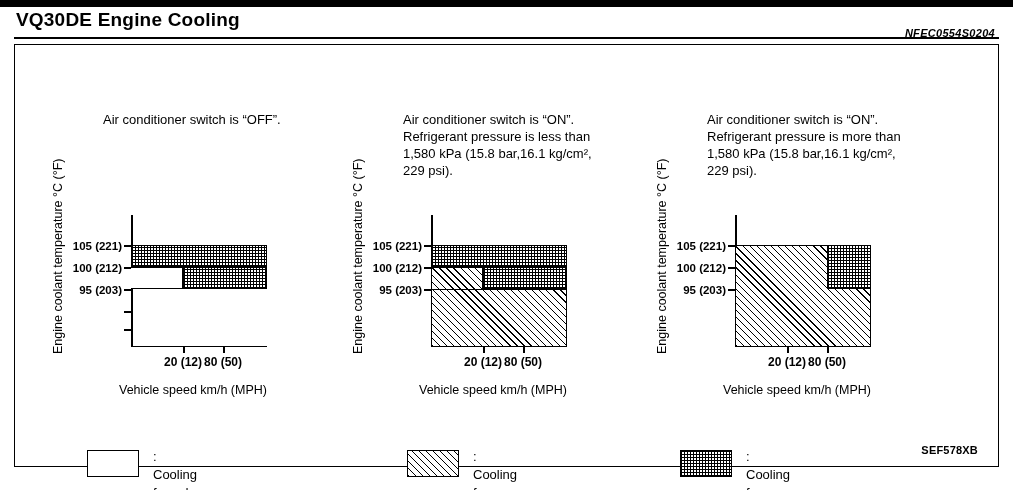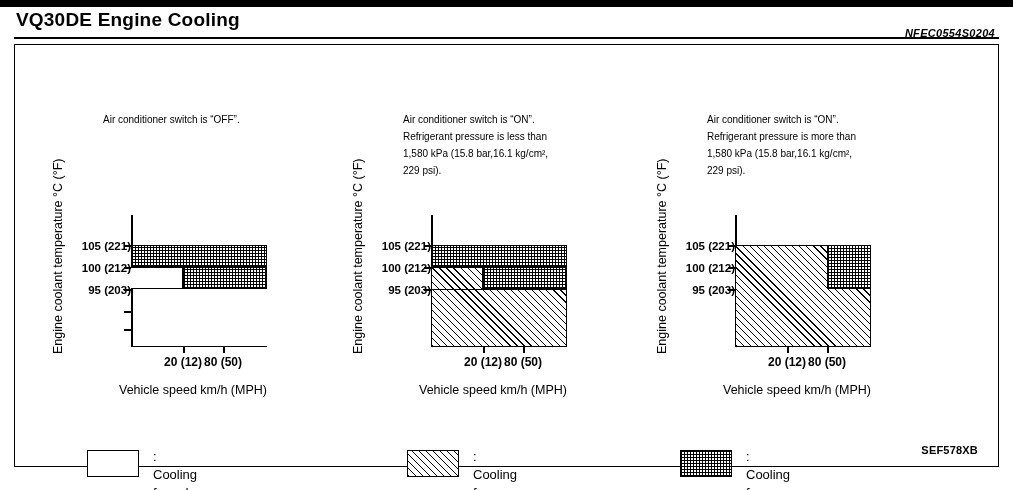--- a/index.html
+++ b/index.html
@@ -75,21 +75,21 @@
   }
   .panel.p0 { left: 30px; }
   .panel.p1 { left: 330px; }
   .panel.p2 { left: 634px; }
 
   .caption {
     position: absolute;
     left: 58px;
     top: 0;
     width: 250px;
-    font-size: 10px;
+    font-size: 13px;
     line-height: 17px;
   }
 
   .ylabel {
     position: absolute;
     left: 6px;
     top: 30px;
     height: 230px;
     width: 18px;
     writing-mode: vertical-rl;
@@ -126,20 +126,21 @@
   .tick {
     position: absolute;
     left: -7px;
     width: 7px;
     height: 1.5px;
     background: #000000;
   }
   .ylab {
     position: absolute;
     right: 100%;
+    margin-right: 9px;
     font-size: 11.5px;
     font-weight: bold;
     white-space: nowrap;
     transform: translateY(-50%);
   }
   .xtick {
     position: absolute;
     bottom: -6px;
     width: 1.5px;
     height: 6px;

